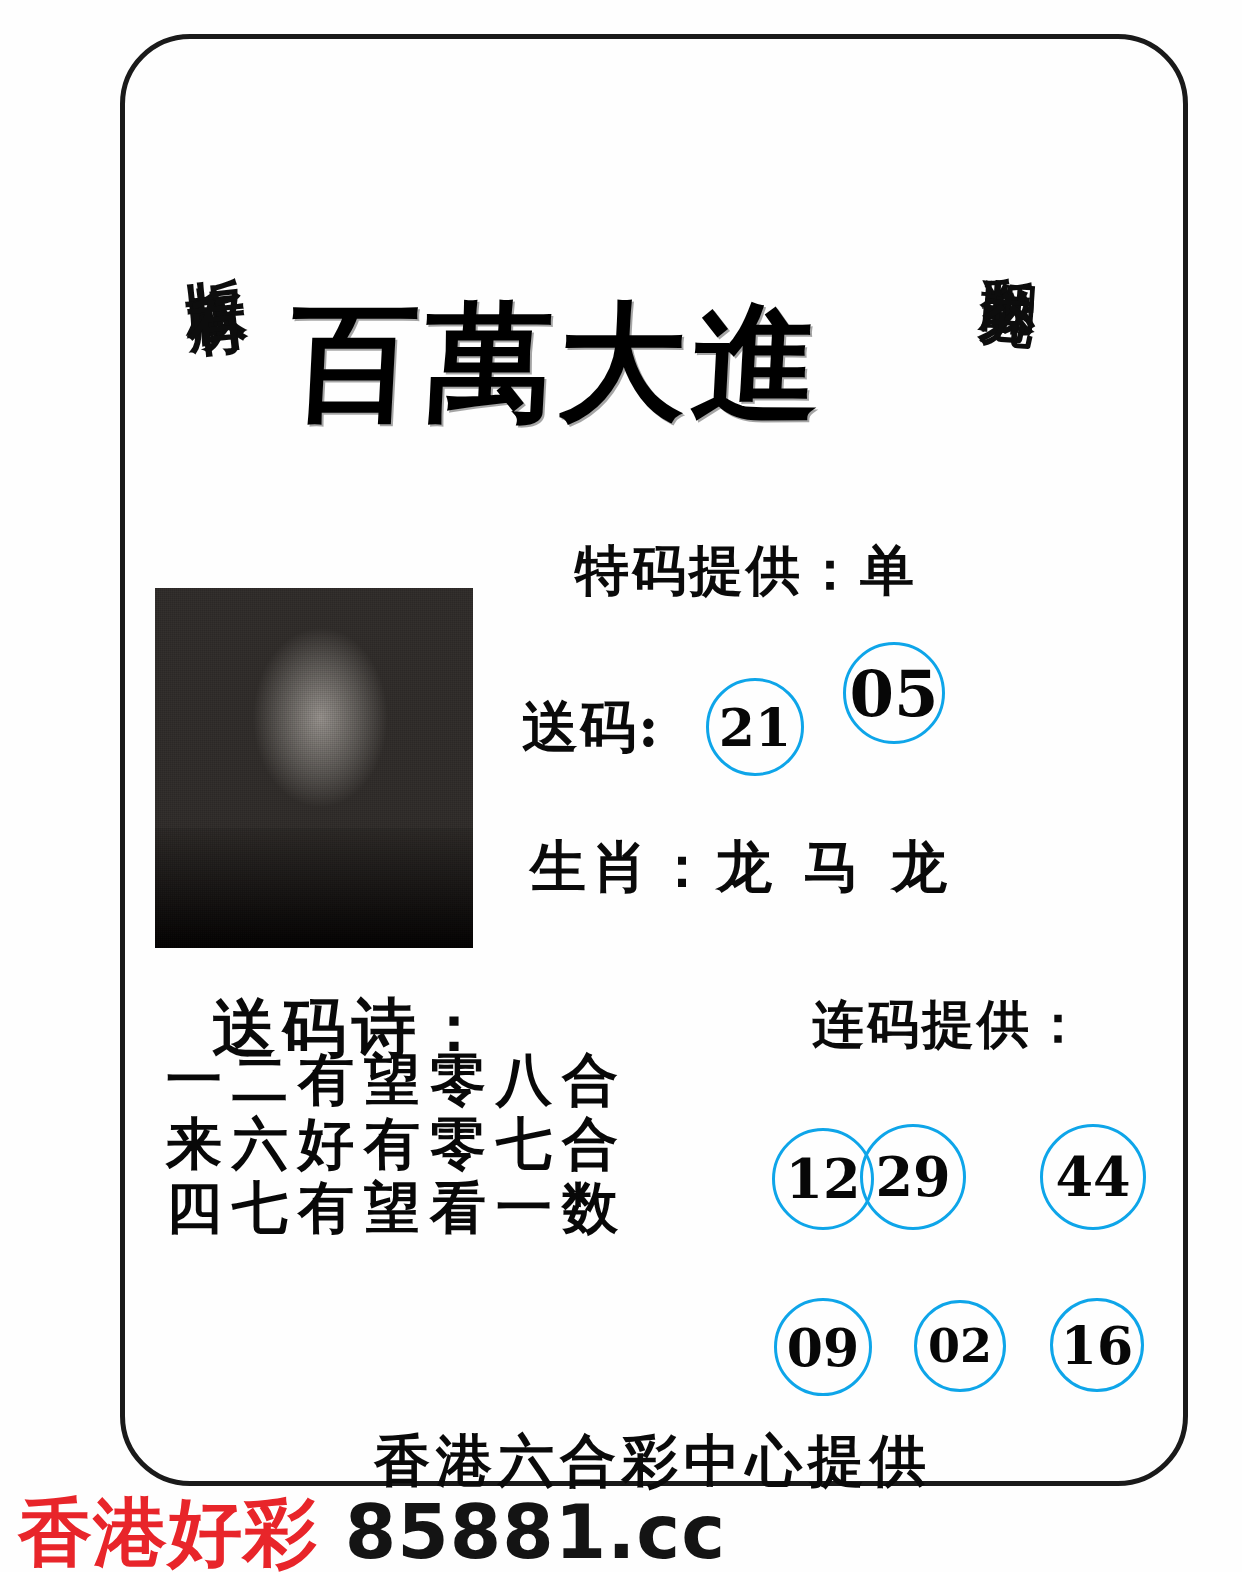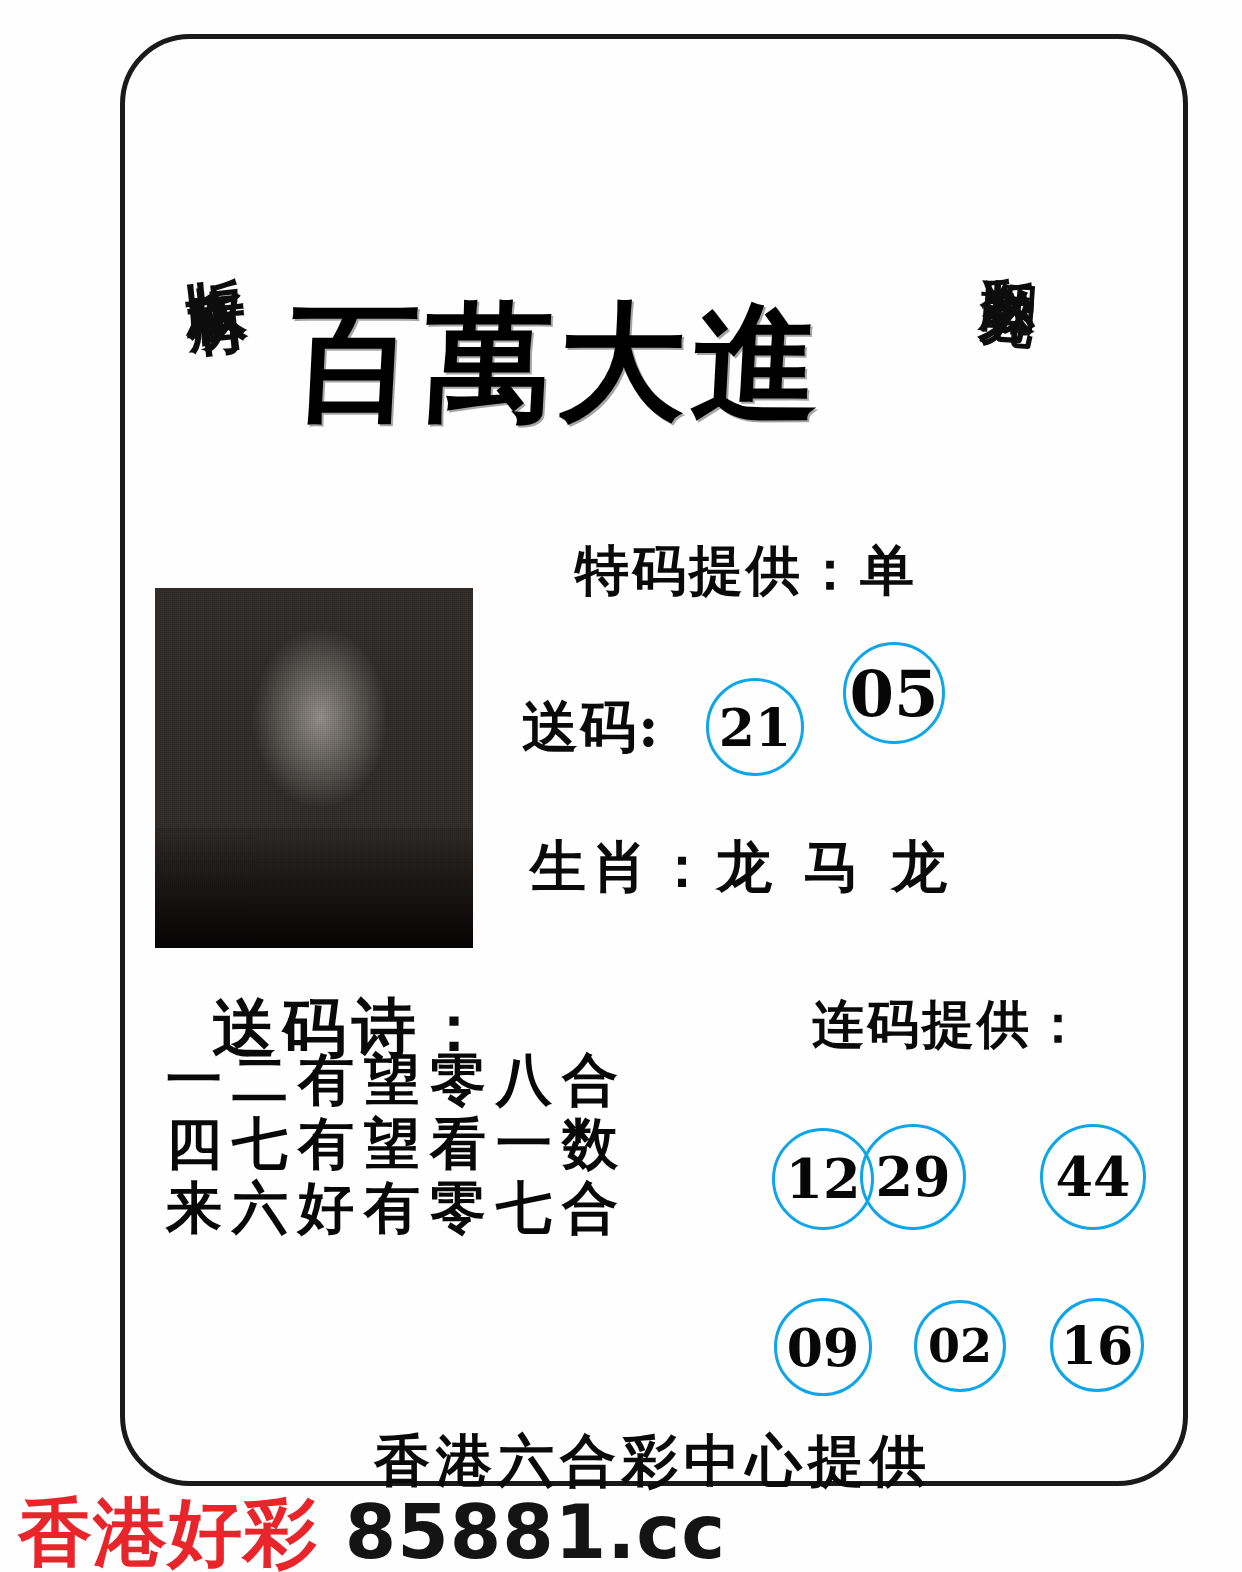--- a/index.html
+++ b/index.html
@@ -252,22 +252,22 @@
 
   <div class="row-label songma-label">送码:</div>
   <div class="num-circle sc1">21</div>
   <div class="num-circle sc2">05</div>
 
   <div class="row-label zodiac">生肖：龙 马 龙</div>
 
   <div class="poem-title">送码诗：</div>
   <div class="poem-lines">
     <div>一二有望零八合</div>
+    <div>来六好有零七合</div>
     <div>四七有望看一数</div>
-    <div>来六好有零七合</div>
   </div>
 
   <div class="lianma-title">连码提供：</div>
   <div class="num-circle lc1">12</div>
   <div class="num-circle lc2">29</div>
   <div class="num-circle lc3">44</div>
   <div class="num-circle lc4">09</div>
   <div class="num-circle lc5">02</div>
   <div class="num-circle lc6">16</div>
 

